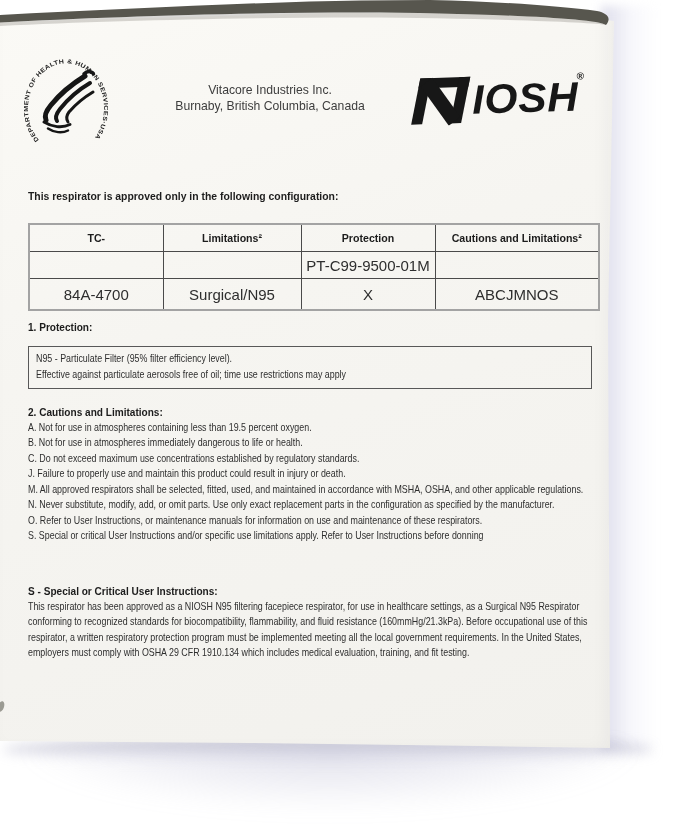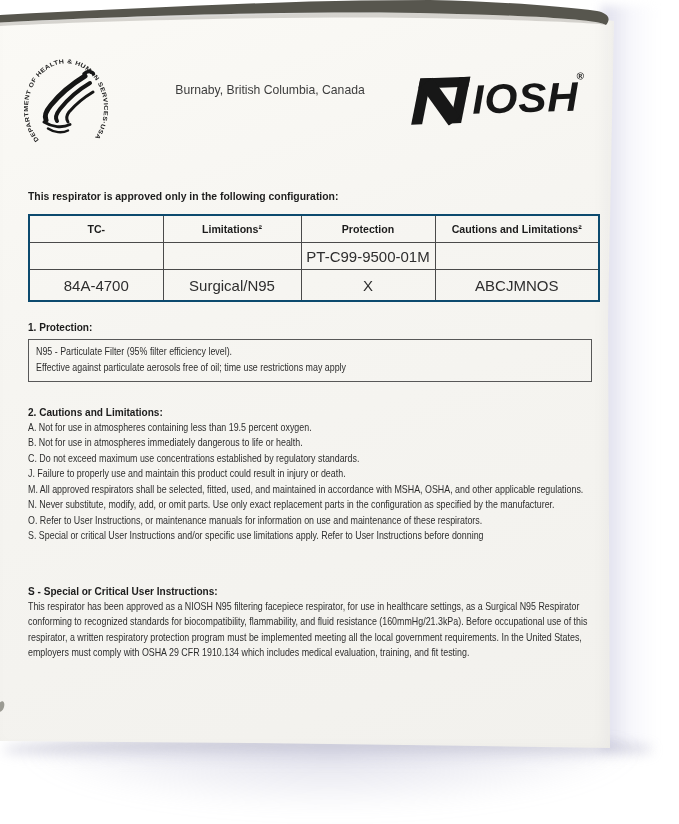--- a/index.html
+++ b/index.html
@@ -35,32 +35,32 @@
   .company{left:150px;top:83px;width:240px;text-align:center;font-size:12.2px;
     line-height:15.8px;color:#3d3d3d;}
   .niosh{left:408px;top:74px;display:flex;align-items:flex-end;transform:rotate(-1.8deg);}
   .iosh{font-size:41px;font-weight:900;font-style:italic;letter-spacing:0.5px;
     line-height:49px;color:#171717;transform:scaleX(1.04);transform-origin:0 100%;}
   .regmark{font-size:10px;font-weight:bold;color:#171717;align-self:flex-start;margin:-1px 0 0 3px;}
 
   
   .statement{left:28px;top:190px;width:640px;font-size:11.2px;font-weight:bold;
     color:#1d1d1d;transform:scaleX(.93);transform-origin:0 0;}
-  table.approval{position:absolute;left:28px;top:214px;border-collapse:collapse;
-    border:2px solid #0c4a6e;table-layout:fixed;width:570px;}
+  table.approval{position:absolute;left:28px;top:223px;border-collapse:collapse;
+    border:2px solid #a3a3a3;table-layout:fixed;width:570px;}
   table.approval td,table.approval th{border:1.2px solid #4a4a4a;text-align:center;
     vertical-align:middle;padding:0;}
   table.approval th{font-size:10.6px;font-weight:bold;color:#1c1c1c;height:26px;}
   table.approval td{font-size:15px;color:#2e2e2e;}
   tr.r1 td{height:26px;} tr.r2 td{height:30px;}
   .c0{width:134px;} .c1{width:138px;} .c2{width:134px;} .c3{width:164px;}
 
   
   .p-head{left:28px;top:321px;font-size:11.2px;}
-  .p-box{left:28px;top:339px;width:562px;height:41px;border:1.4px solid #585858;
+  .p-box{left:28px;top:346px;width:562px;height:41px;border:1.4px solid #585858;
     background:transparent;}
   .p-box-inner{position:absolute;left:7px;top:4px;width:660px;font-size:10.5px;
     line-height:15.6px;color:#2e2e2e;transform:scaleX(.845);transform-origin:0 0;}
 
   
   .c-head{left:28px;top:406px;font-size:11.2px;}
   .c-list{left:28px;top:420px;width:676px;font-size:10.5px;line-height:15.45px;color:#2e2e2e;}
 
   
   .s-head{left:28px;top:585px;font-size:11.2px;}
@@ -100,20 +100,21 @@
       <path d="M60,18 C63,14.5 67.5,14.5 69.5,18" stroke-width="3.5"></path>
       <path d="M61,20 C48,28 36,38 27,49 C22,55 20,60 22,64" stroke-width="5"></path>
       <path d="M66,27 C54,34 44,43 36,53 C32,58 31,62 33,65" stroke-width="4"></path>
       <path d="M69,36 C59,42 51,49 45,56 C42,60 42,63 44,66" stroke-width="3"></path>
       <path d="M20,66 C28,71 38,72.5 46,68.5" stroke-width="3"></path>
       <path d="M24,72.5 C30,76.5 38,77.5 44,74.5" stroke-width="2.5"></path>
     </g>
   </svg>
 
   <div class="abs company">
+    <div>Vitacore Industries Inc.</div>
     <div>Burnaby, British Columbia, Canada</div>
   </div>
 
   <div class="abs niosh">
     <svg width="64" height="50" viewBox="0 0 64 50">
       <g transform="translate(13,2) skewX(-13)" fill="#171717">
         <rect x="0" y="0" width="50" height="10"></rect>
         <rect x="0" y="0" width="11" height="46"></rect>
         <rect x="39" y="0" width="11" height="46"></rect>
         <line x1="7" y1="4" x2="43" y2="44" stroke="#171717" stroke-width="13"></line>

